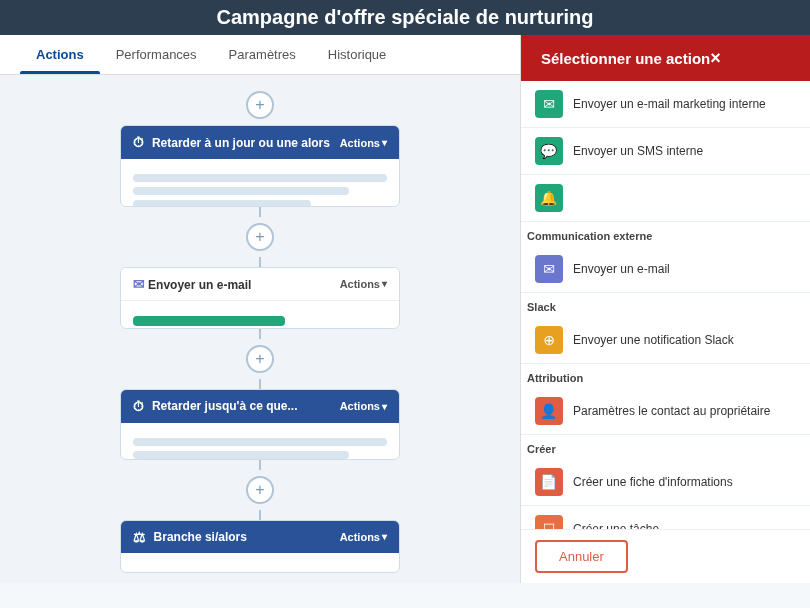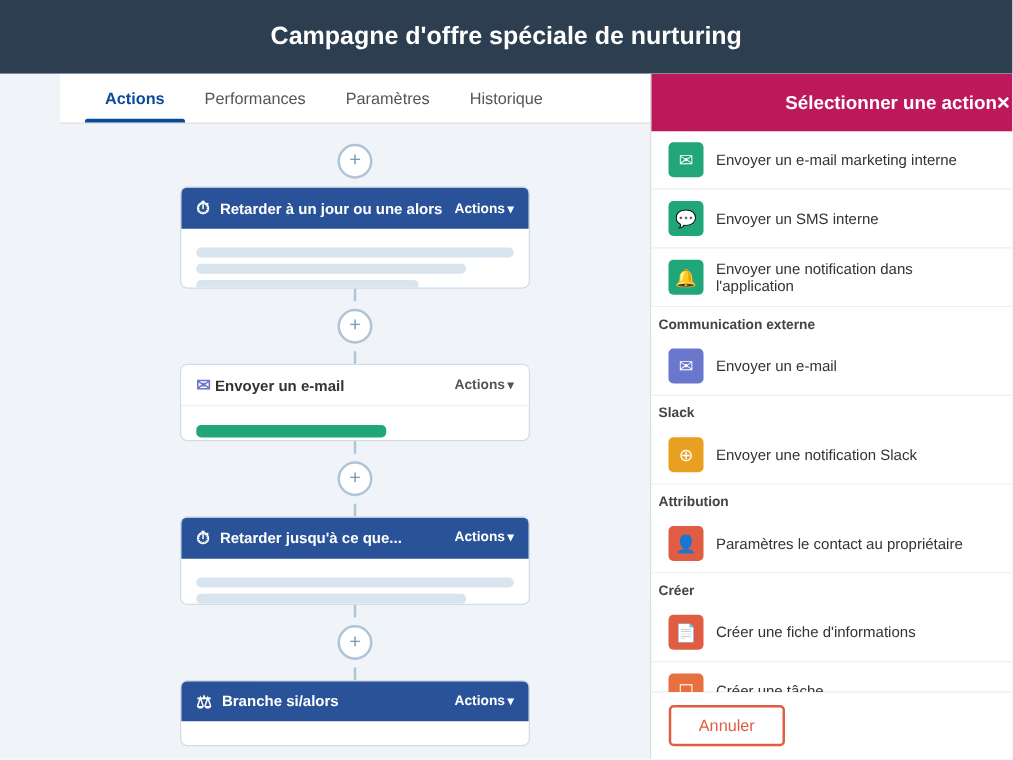--- a/index.html
+++ b/index.html
@@ -3,39 +3,38 @@
   <meta charset="utf-8">
   <style>
     * { box-sizing: border-box; margin: 0; padding: 0; }
     body { font-family: -apple-system, BlinkMacSystemFont, 'Segoe UI', Helvetica, Arial, sans-serif; background: #f5f8fa; width: 810px; height: 608px; overflow: hidden; }
 
     
     .header {
       background: #2c3e50;
       color: white;
       text-align: center;
-      padding: 18px 20px;
+      padding: 6px 20px;
       font-size: 20px;
       font-weight: 600;
     }
 
     
     .main-layout {
       display: flex;
       height: calc(608px - 60px);
     }
 
     
     .left-panel {
       flex: 1;
       background: #f0f4f8;
       overflow-y: auto;
       display: flex;
       flex-direction: column;
-      padding-left: 48px;
     }
 
     
     .tabs {
       display: flex;
       background: white;
       border-bottom: 1px solid #ddd;
       padding: 0 20px;
     }
     .tab {
@@ -150,26 +149,26 @@
     .right-panel {
       width: 290px;
       background: white;
       border-left: 1px solid #ddd;
       display: flex;
       flex-direction: column;
       overflow: hidden;
     }
 
     .right-panel-header {
-      background: #be185d;
-      color: white;
-      padding: 14px 2px;
-      display: flex;
-      align-items: center;
-      justify-content: flex-end;
+      background: #b91c1c;
+      color: white;
+      padding: 14px 20px;
+      display: flex;
+      align-items: center;
+      justify-content: flex-start;
       font-size: 15px;
       font-weight: 600;
     }
 
     .right-panel-header .close-btn {
       cursor: pointer;
       font-size: 18px;
       line-height: 1;
     }
 
@@ -338,21 +337,20 @@
       <div class="action-item">
         <div class="action-icon" style="background:#21a67a;">✉</div>
         <span>Envoyer un e-mail marketing interne</span>
       </div>
       <div class="action-item">
         <div class="action-icon" style="background:#21a67a;">💬</div>
         <span>Envoyer un SMS interne</span>
       </div>
       <div class="action-item">
         <div class="action-icon" style="background:#21a67a;">🔔</div>
-        <span>Envoyer une notification dans l'application</span>
       </div>
 
       <div class="section-header">Communication externe</div>
       <div class="action-item">
         <div class="action-icon" style="background:#6b77cc;">✉</div>
         <span>Envoyer un e-mail</span>
       </div>
 
       <div class="section-header">Slack</div>
       <div class="action-item">

